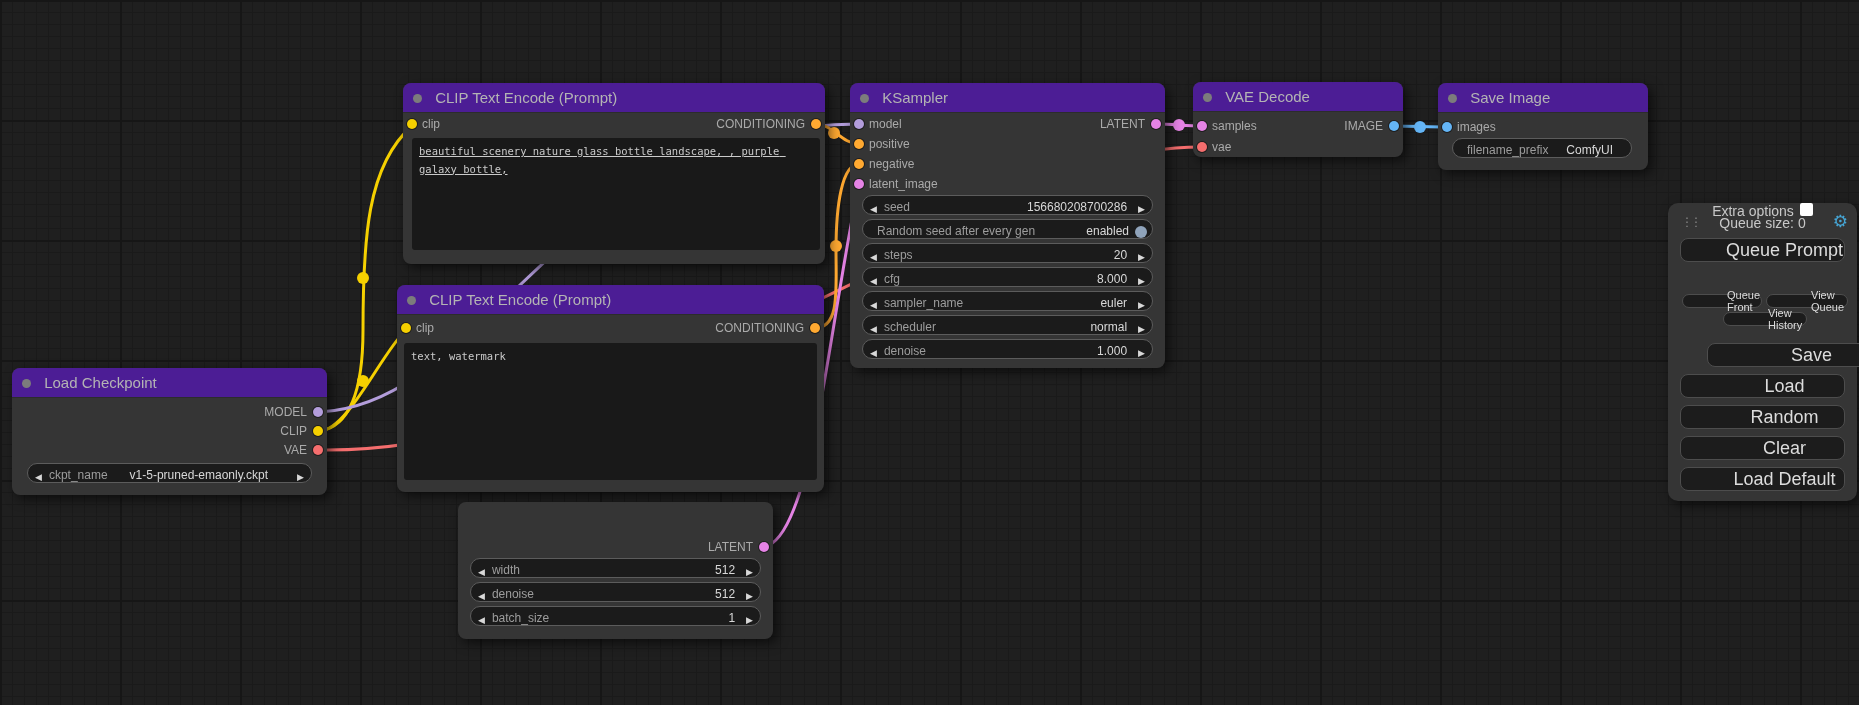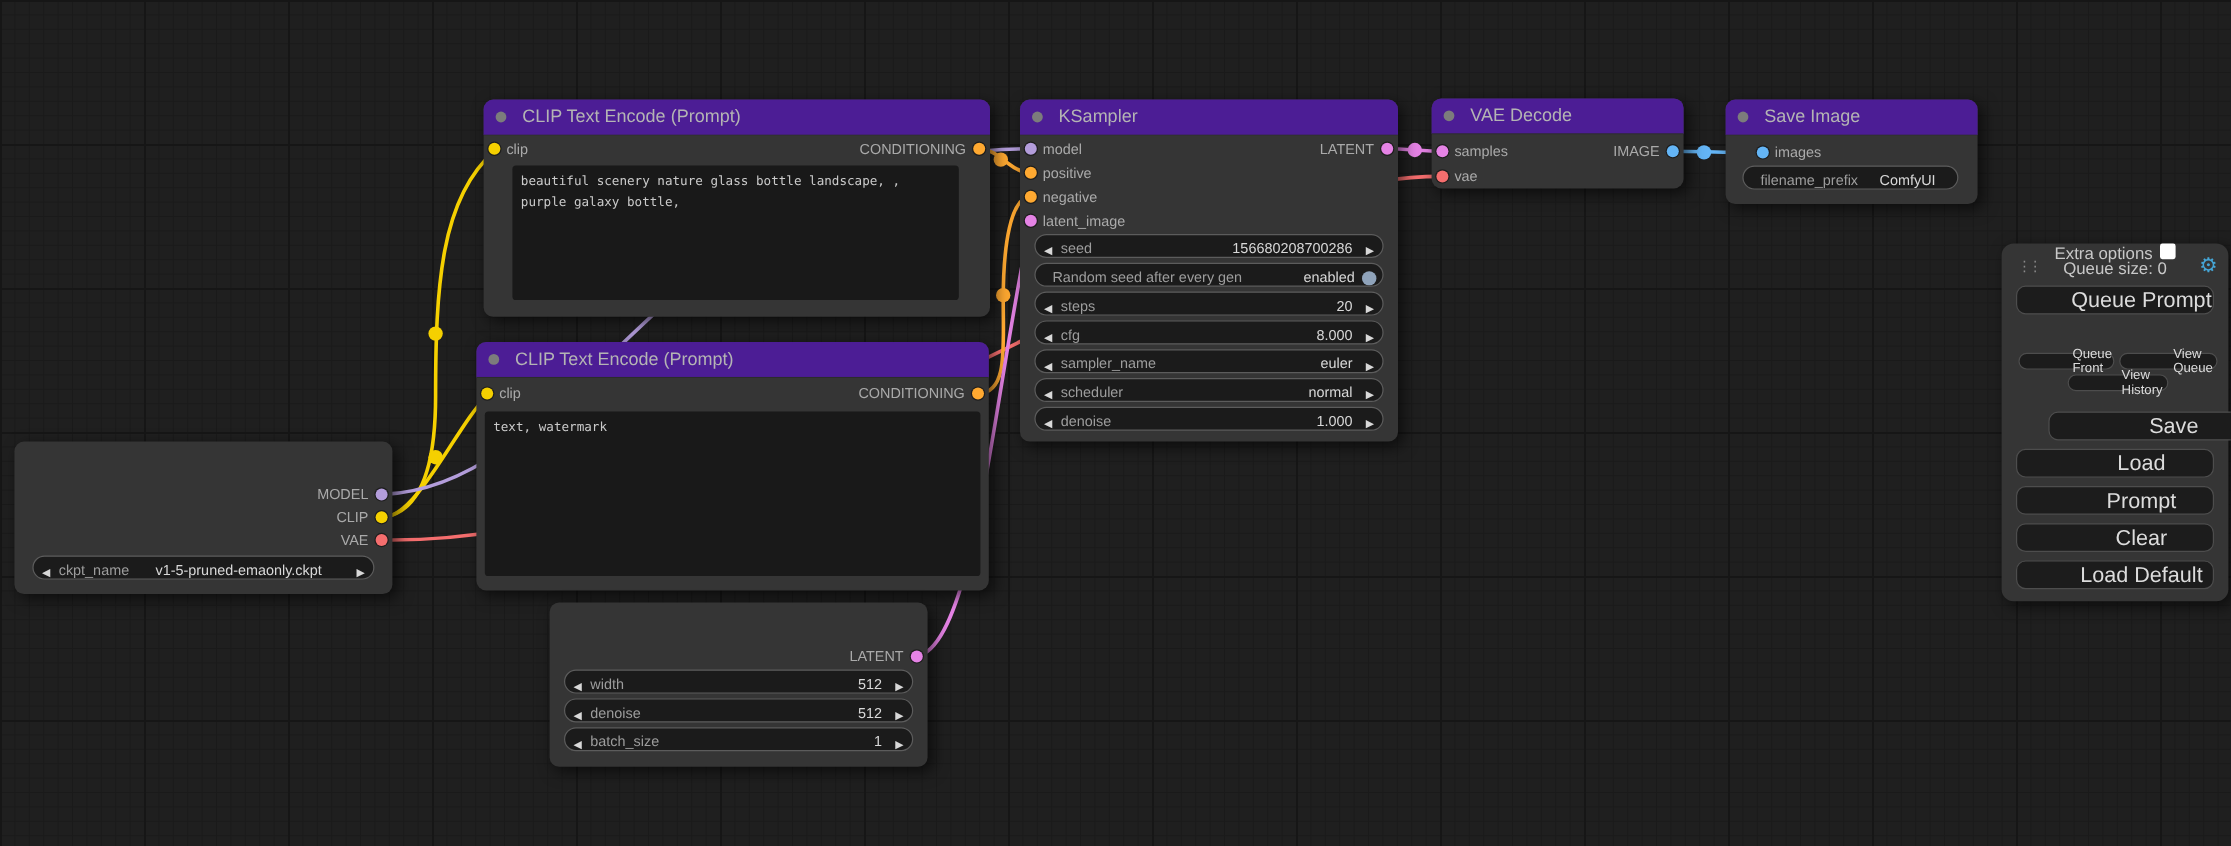--- a/index.html
+++ b/index.html
@@ -92,20 +92,24 @@
   <path fill="none" stroke-width="3" d="M 1394 126 C 1412 126 1430 127 1447 127" stroke="#64b5f6"></path>
   <circle cx="363" cy="278" r="6" fill="#f5d000"></circle>
   <circle cx="363" cy="381" r="6" fill="#f5d000"></circle>
   <circle cx="834" cy="133" r="6" fill="#ffa931"></circle>
   <circle cx="836" cy="246" r="6" fill="#ffa931"></circle>
   <circle cx="1179" cy="125" r="6" fill="#e583e5"></circle>
   <circle cx="1420" cy="127" r="6" fill="#64b5f6"></circle>
 </svg>
 
 <div class="node" style="left:12px;top:368px;width:315px;height:127px;">
+  <div class="node-header">
+    <span class="collapse-dot"></span>
+    <span>Load Checkpoint</span>
+  </div>
   <div class="port out" style="top:35px;">
     <span>MODEL</span>
     <span class="pdot" style="background: rgb(179, 157, 219);"></span>
   </div>
   <div class="port out" style="top:54px;">
     <span>CLIP</span>
     <span class="pdot" style="background: rgb(245, 208, 0);"></span>
   </div>
   <div class="port out" style="top:73px;">
     <span>VAE</span>
@@ -125,21 +129,21 @@
     <span>CLIP Text Encode (Prompt)</span>
   </div>
   <div class="port in" style="top:32px;">
     <span class="pdot" style="background: rgb(245, 208, 0);"></span>
     <span>clip</span>
   </div>
   <div class="port out" style="top:32px;">
     <span>CONDITIONING</span>
     <span class="pdot" style="background: rgb(255, 169, 49);"></span>
   </div>
-  <div class="prompt" style="left:24px;top:55px;width:372px;height:112px;">beautiful scenery nature glass bottle landscape, , purple galaxy bottle,</div>
+  <div class="prompt" style="left:9px;top:55px;width:408px;height:112px;text-decoration:underline;">beautiful scenery nature glass bottle landscape, , purple galaxy bottle,</div>
 </div>
 
 <div class="node" style="left:397px;top:285px;width:427px;height:207px;">
   <div class="node-header">
     <span class="collapse-dot"></span>
     <span>CLIP Text Encode (Prompt)</span>
   </div>
   <div class="port in" style="top:34px;">
     <span class="pdot" style="background: rgb(245, 208, 0);"></span>
     <span>clip</span>
@@ -262,21 +266,21 @@
     <span>IMAGE</span>
     <span class="pdot" style="background: rgb(100, 181, 246);"></span>
   </div>
 </div>
 
 <div class="node" style="left:1438px;top:83px;width:210px;height:87px;">
   <div class="node-header">
     <span class="collapse-dot"></span>
     <span>Save Image</span>
   </div>
-  <div class="port in" style="top:35px;margin-left:22px;">
+  <div class="port in" style="top:35px;">
     <span class="pdot" style="background: rgb(100, 181, 246);"></span>
     <span>images</span>
   </div>
   <div class="widget" style="left:14px;top:55px;width:180px;">
     <span class="wlabel pad">filename_prefix</span>
     <span class="wvalue center">ComfyUI</span>
   </div>
 </div>
 
 <div id="queue-panel">
@@ -289,16 +293,16 @@
   <div class="extra">
     <span style="position:relative;top:-272px;">Extra options</span><span class="checkbox" style="position:relative;top:-274px;"></span>
   </div>
 
   <div class="qbtn small" style="left:14px;top:91px;width:80px;">Queue Front</div>
   <div class="qbtn small" style="left:98px;top:91px;width:82px;">View Queue</div>
   <div class="qbtn small" style="left:55px;top:109px;width:84px;">View History</div>
 
   <div class="qbtn big" style="top:140px;margin-left:27px;">Save</div>
   <div class="qbtn big" style="top:171px;">Load</div>
-  <div class="qbtn big" style="top:202px;">Prompt</div>
+  <div class="qbtn big" style="top:202px;">Random</div>
   <div class="qbtn big" style="top:233px;">Clear</div>
   <div class="qbtn big" style="top:264px;">Load Default</div>
 </div>
 
 </body></html>

